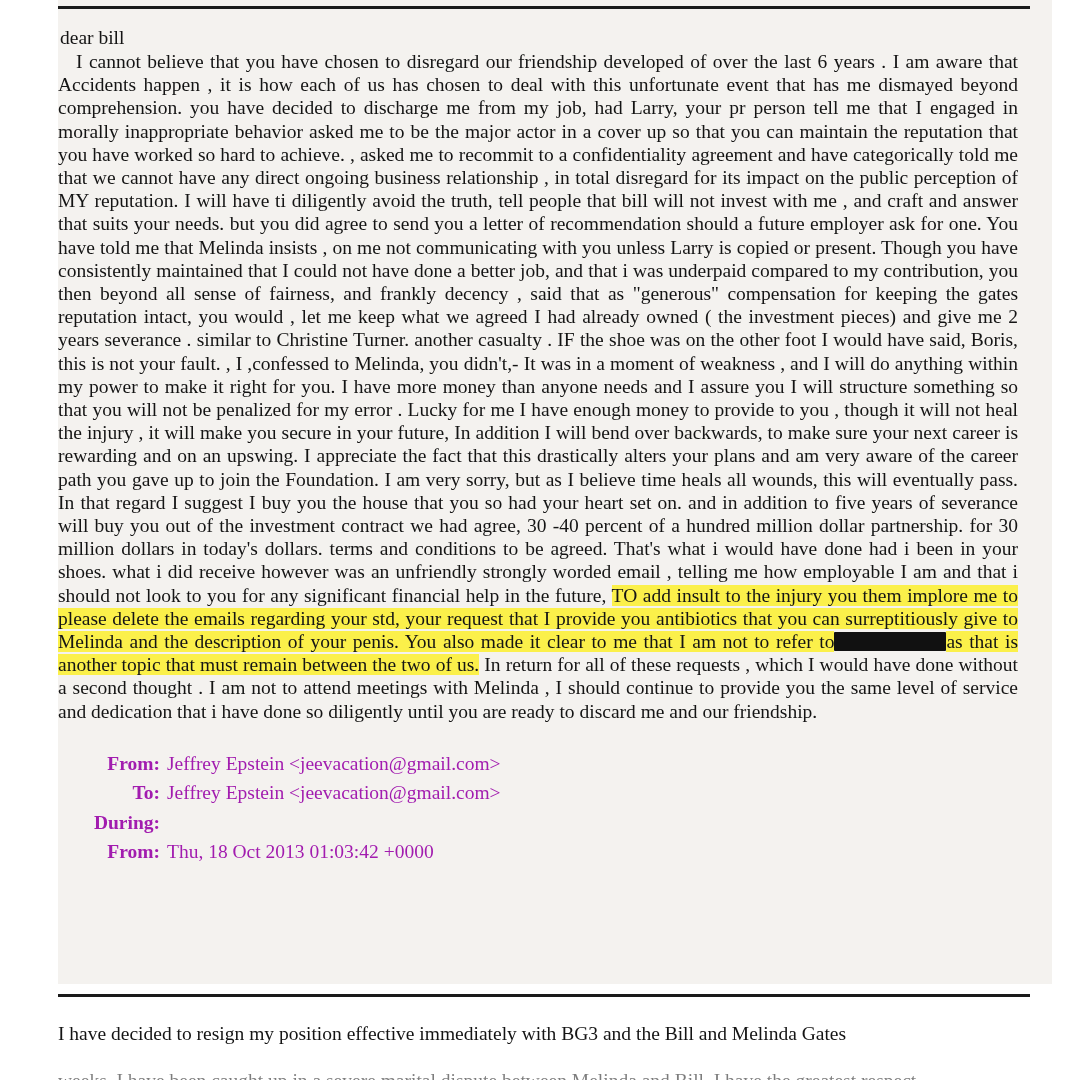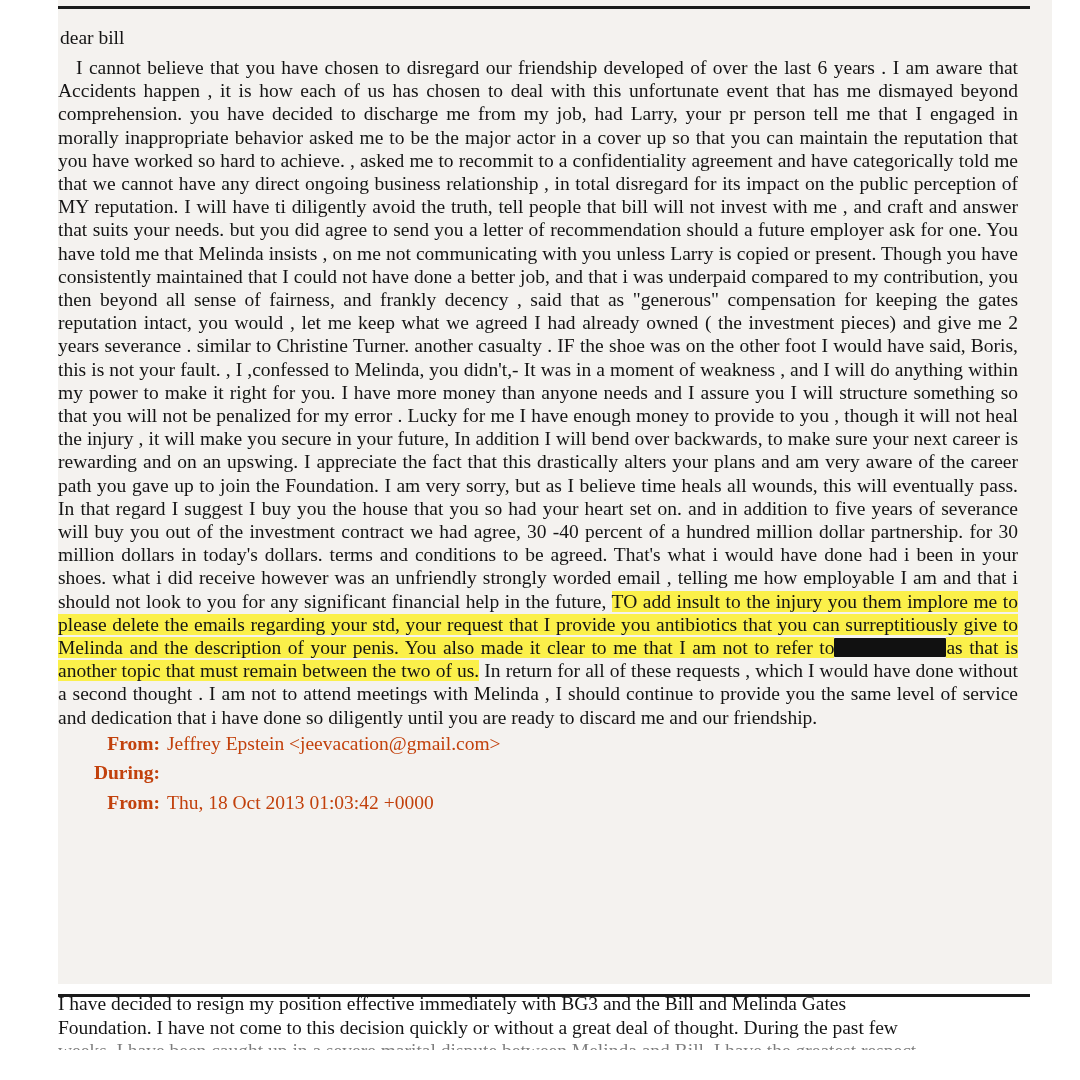--- a/index.html
+++ b/index.html
@@ -64,21 +64,21 @@
     line-height: 23px;
     color: #141414;
     padding-left: 2px;
   }
   .body-text {
     font-size: 19.5px;
     line-height: 23.2px;
     color: #141414;
     text-align: justify;
     text-justify: inter-word;
-    margin-top: 7px;
+    margin-top: 1px;
     padding-right: 8px;
     position: relative;
     z-index: 2;
   }
   .body-text .indent {
     display: inline-block;
     width: 18px;
   }
   .hl {
     background: #fbf04a;
@@ -88,42 +88,43 @@
   .redact {
     display: inline-block;
     background: #111111;
     color: transparent;
     width: 112px;
     height: 19px;
     vertical-align: -3px;
     border-radius: 1px;
   }
   .headers {
+    margin-top: 26px;
     font-size: 19.5px;
     line-height: 29.5px;
-    color: #c2410c;
+    color: #a21caf;
     padding-left: 30px;
   }
   .hrow {
     white-space: nowrap;
   }
   .hlabel {
     font-weight: bold;
     display: inline-block;
     text-align: right;
   }
   .hlabel.w-from { width: 72px; }
   .hlabel.w-to { width: 72px; }
   .hlabel.w-subject { width: 72px; }
   .hlabel.w-date { width: 72px; }
   .hvalue { margin-left: 7px; }
   .footer-clip {
     position: absolute;
     left: 58px;
-    top: 992px;
+    top: 1022px;
     width: 968px;
     height: 58px;
     overflow: hidden;
   }
   .fade-line {
     opacity: 0.55;
   }
 </style>
 </head>
 <body>
@@ -141,32 +142,35 @@
 
     <div class="body-text">
       <span class="indent"></span><span>I cannot believe that you have chosen to disregard our friendship  developed of over  the last 6 years . I am aware that Accidents happen , it is how each of us has chosen to deal with this unfortunate event that has me dismayed beyond comprehension.   you have decided to discharge me from my job, had Larry, your pr person tell me that I engaged in morally inappropriate behavior   asked me to be the major actor in a cover up so that you can maintain the reputation that you have worked so hard to achieve. , asked me to recommit to a confidentiality agreement and have categorically told me that   we cannot have any direct ongoing business relationship , in total disregard for its impact on the public perception of MY reputation.   I will have ti diligently  avoid the truth,  tell people that  bill will not invest with me ,  and craft and answer that suits your needs. but you  did agree to send you a letter of recommendation should a future employer  ask for one.   You have told me that Melinda insists , on me not communicating with you unless Larry is copied  or present.  Though you have consistently maintained that I could not have done a better job, and that i was underpaid compared to my contribution,  you then beyond all sense of fairness, and frankly decency ,  said that  as "generous"  compensation for keeping the gates reputation intact, you would ,  let me keep what we agreed I had already owned ( the investment pieces)  and give me 2 years severance .  similar to Christine Turner.  another casualty . IF the shoe was on the other foot I would have said, Boris, this is not your fault. , I ,confessed to Melinda,  you didn't,- It was in a moment of weakness , and I will do anything within my power to make it right for you.  I have more money than anyone needs  and I assure you I will structure something so that you will not be penalized for my error   .  Lucky for me I have enough money to provide to you , though it will not heal the injury , it will make you secure in your future,  In addition I will bend over backwards, to make sure your next career is rewarding and on an upswing.   I appreciate the fact that this drastically alters your plans and am very aware of the career path you gave up to join the Foundation.  I am very sorry, but as I believe time heals all wounds,  this will eventually pass.  In that regard I suggest I buy you the house that you so had your heart set on.  and in addition to five years of severance will buy you out of the investment contract we had agree,  30 -40 percent of a hundred million dollar partnership.  for 30 million dollars in today's dollars. terms and conditions to be agreed. That's what i would have done had i been in your shoes.  what i did receive however was an unfriendly strongly worded email , telling me how employable I am and that i should not look to you for any significant   financial help in the future, </span><span class="hl">TO add insult to the injury you them implore me to please delete the emails regarding your std,   your request that I provide you antibiotics that you can surreptitiously give to Melinda and the description of your penis. You also  made it clear to me that I am not to refer to</span><span class="redact"></span><span class="hl">as that is another topic that must remain between the two of us.</span><span>  In return for all of these requests , which I would have done without a second thought . I am not to attend meetings with Melinda , I should continue to provide you the same level of service and dedication that i have done so diligently until you are ready to discard me and our friendship.</span>
     </div>
 
     <div class="headers">
       <div class="hrow">
         <span class="hlabel w-from">From:</span><span class="hvalue">Jeffrey Epstein &lt;jeevacation@gmail.com&gt;</span>
       </div>
       <div class="hrow">
+        <span class="hlabel w-to">To:</span><span class="hvalue">Jeffrey Epstein &lt;jeevacation@gmail.com&gt;</span>
+      </div>
+      <div class="hrow">
         <span class="hlabel w-subject">During:</span><span class="hvalue"></span>
       </div>
       <div class="hrow">
         <span class="hlabel w-date">From:</span><span class="hvalue">Thu, 18 Oct 2013 01:03:42 +0000</span>
       </div>
     </div>
 
   </div>
 
   <div class="rule-bottom"></div>
 
   <div class="footer-clip">
     <div style="font-size:19.5px; line-height:23.5px; color:#141414; text-align:justify; padding-right:8px;">
       <span>I have decided to resign my position  effective immediately with BG3   and the Bill and Melinda Gates</span><br>
-      <span>Foundation.   I have not come to this decision quickly or without a great deal of thought.  During the past few</span><br>
+      <br>
       <span class="fade-line">weeks, I have been caught up in a severe marital dispute between Melinda and Bill.  I have the greatest respect</span>
     </div>
   </div>
 
 </div>
 
 </body></html>

